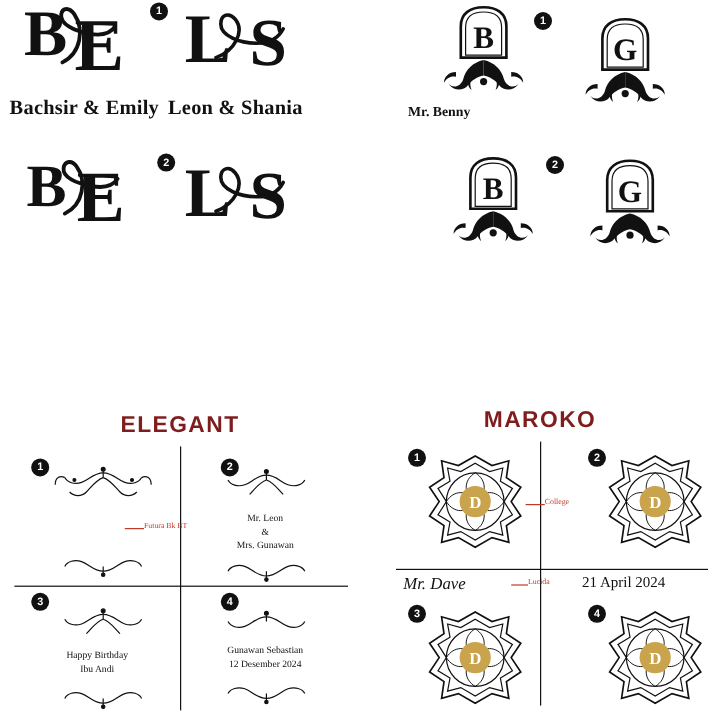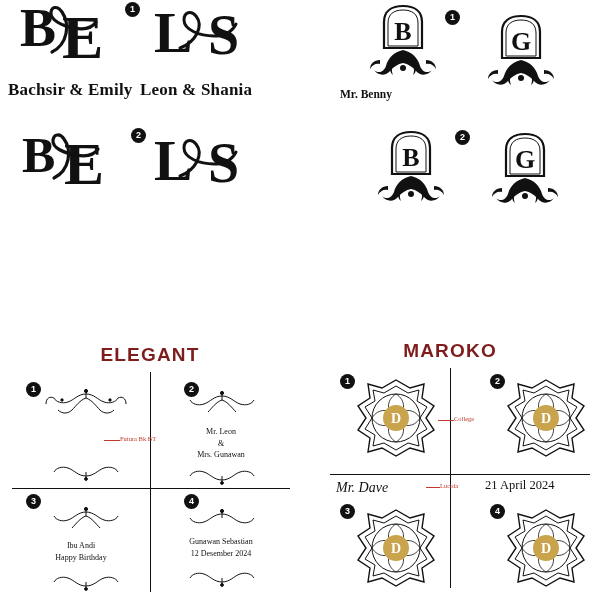--- a/index.html
+++ b/index.html
@@ -291,22 +291,22 @@
         <g fill="none" stroke="#111" stroke-width="1">
           <path d="M44 8 C36 8, 32 14, 26 16 C20 18, 14 16, 12 12"></path>
           <path d="M44 8 C52 8, 56 14, 62 16 C68 18, 74 16, 76 12"></path>
           <path d="M44 6 L44 12"></path>
           <path d="M44 12 C38 14, 34 20, 30 24"></path>
           <path d="M44 12 C50 14, 54 20, 58 24"></path>
           <circle cx="44" cy="5" r="1.6" fill="#111"></circle>
         </g>
       </svg>
       <div class="card-text abs" style="left:0; top:46px; width:138px;">
+        <div>Happy Birthday</div>
         <div>Ibu Andi</div>
-        <div>Happy Birthday</div>
       </div>
       <svg class="abs" style="left:30px; top:74px;" width="88" height="24" viewBox="0 0 88 24">
         <g fill="none" stroke="#111" stroke-width="1">
           <path d="M44 18 C36 18, 32 12, 26 10 C20 8, 14 10, 12 14"></path>
           <path d="M44 18 C52 18, 56 12, 62 10 C68 8, 74 10, 76 14"></path>
           <path d="M44 20 L44 14"></path>
           <circle cx="44" cy="21" r="1.4" fill="#111"></circle>
         </g>
       </svg>
     </div>

